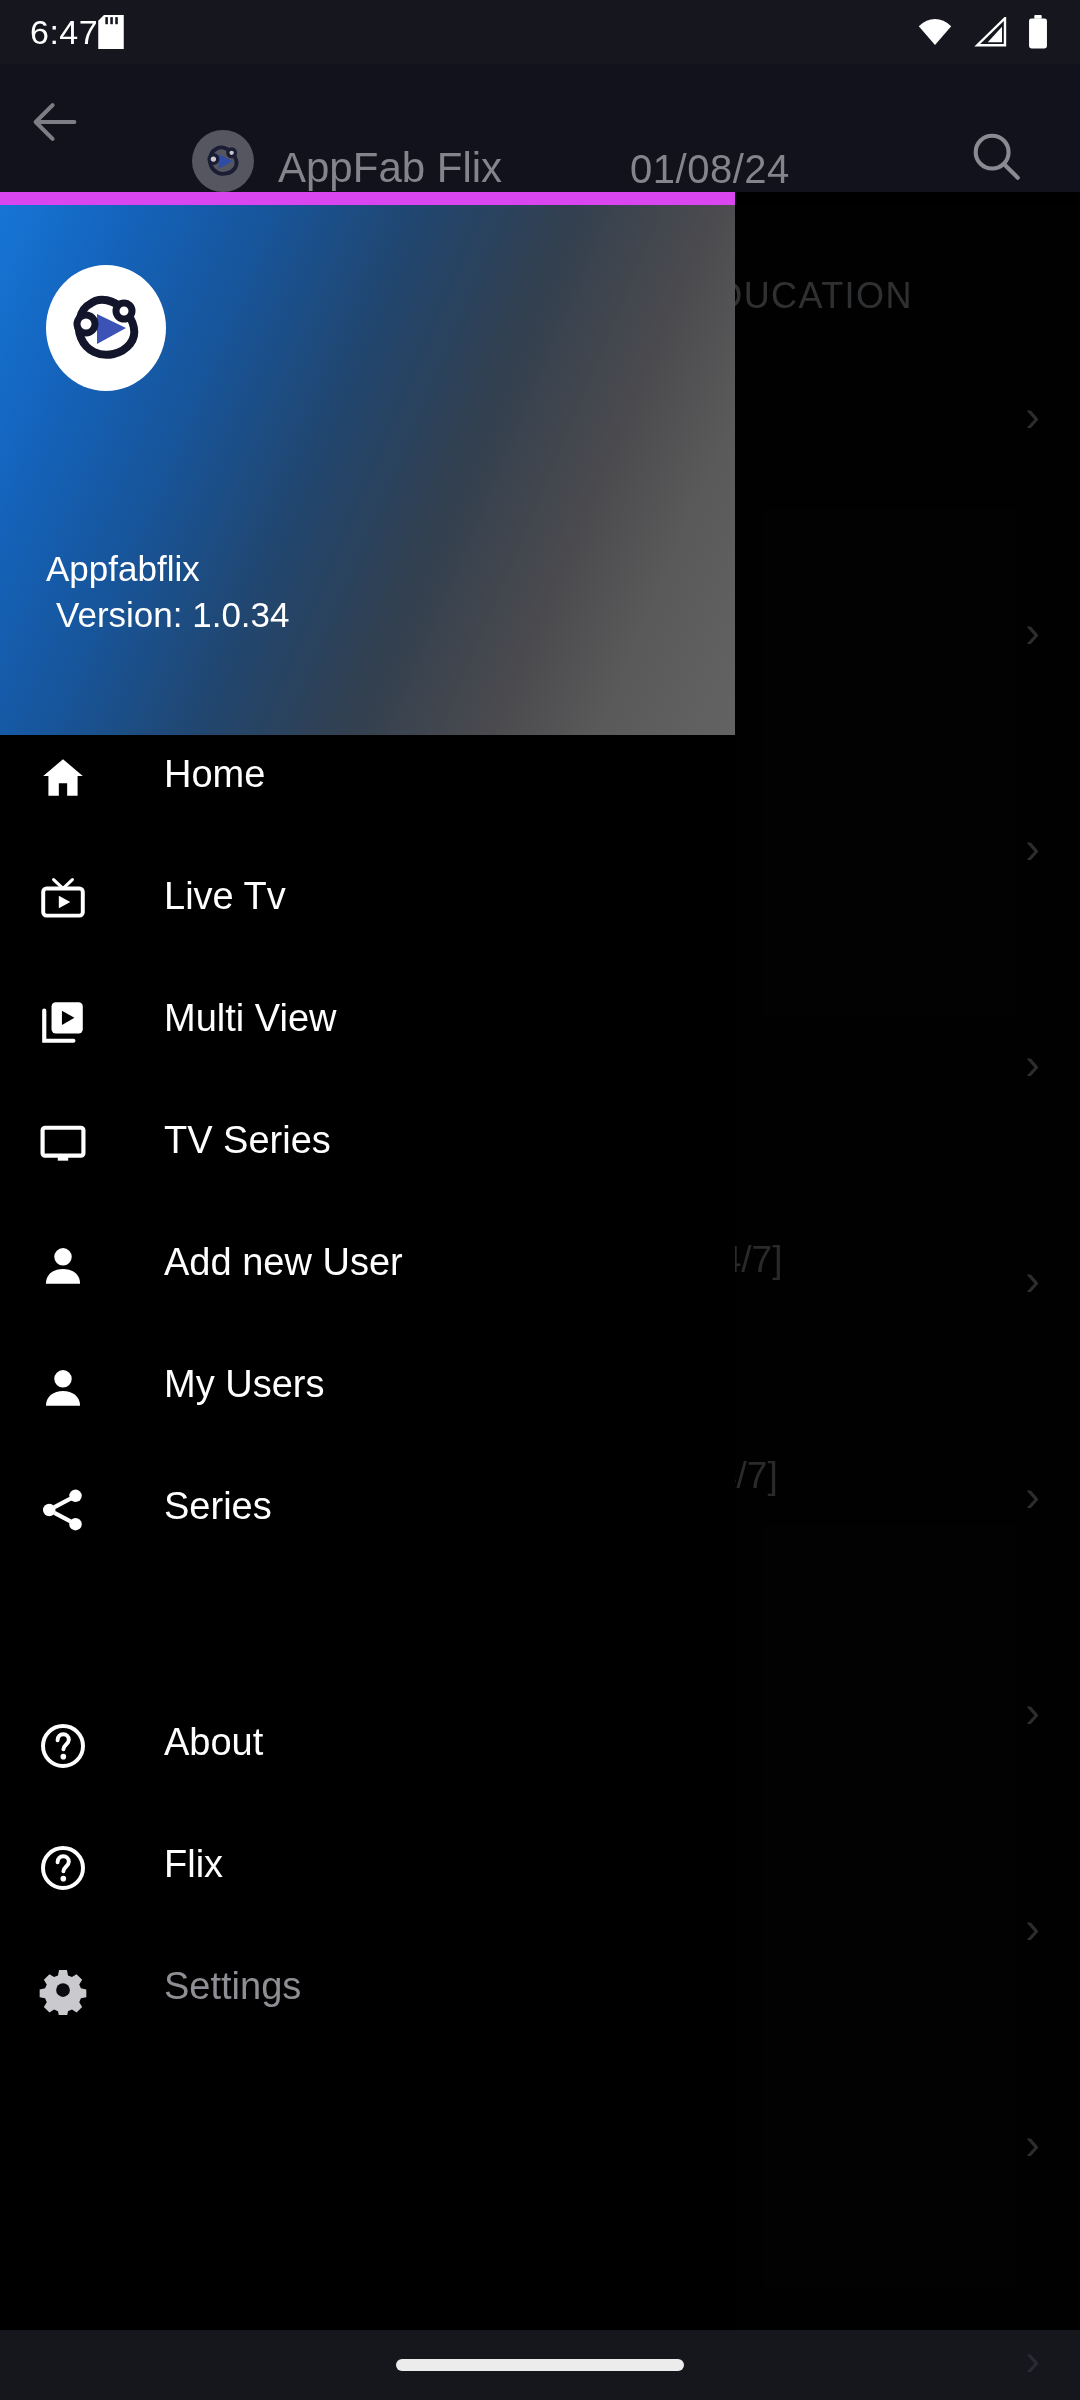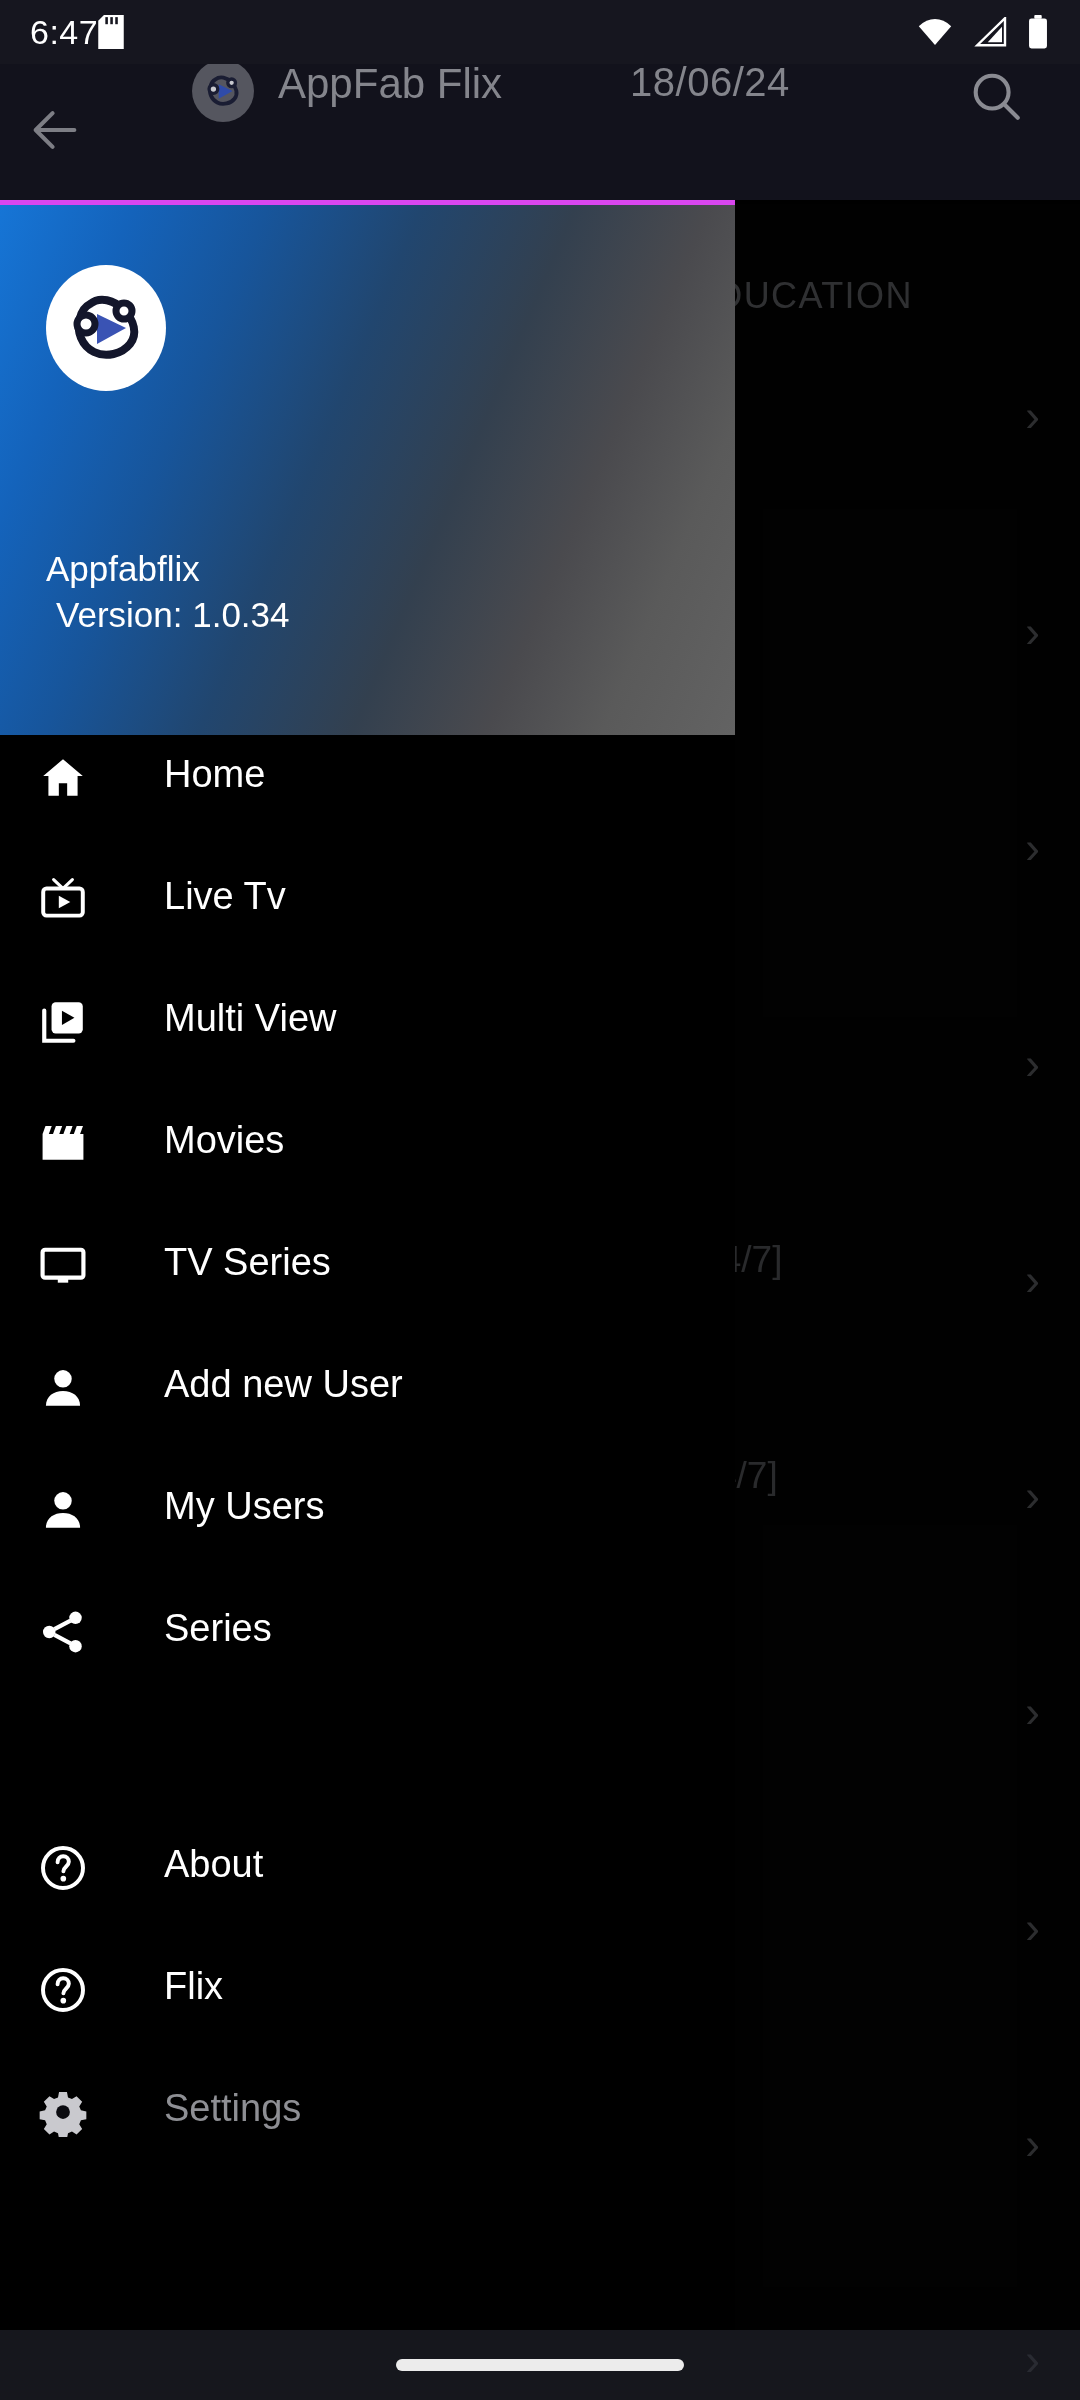--- a/index.html
+++ b/index.html
@@ -31,24 +31,24 @@
     color:#ffffff; font-size:34px; font-weight:400;
     letter-spacing:0.5px;
   }
   .sb-icon { display:flex; align-items:center; }
   #status-right {
     margin-left:auto; display:flex; align-items:center; gap:18px;
   }
 
   
   #app-bar {
-    position:absolute; top:60px; left:0;
+    position:absolute; top:52px; left:0;
     width:1080px; height:140px;
     background:#12121c;
-    display:flex; align-items:flex-start;
+    display:flex; align-items:flex-end;
     z-index:50;
   }
   #back-button {
     width:110px; height:140px;
     display:flex; align-items:center; justify-content:center;
     flex:0 0 auto;
   }
   #appbar-logo {
     width:62px; height:62px; border-radius:50%;
     background:#55565f;
@@ -337,32 +337,20 @@
           <span class="menu-icon">
             <svg width="50" height="50" viewBox="0 0 24 24">
               <path d="M3 6.5 V21 H17" fill="none" stroke="#ffffff" stroke-width="2" stroke-linecap="round"></path>
               <rect x="6.5" y="2.5" width="15" height="15" rx="2" fill="#ffffff"></rect>
               <path d="M11.5 6.6 L17.5 10 L11.5 13.4 Z" fill="#000000"></path>
             </svg>
           </span>
           <span class="menu-label">Multi View</span>
         </div>
 
-        <div class="menu-item">
-          <span class="menu-icon">
-            <svg width="50" height="50" viewBox="0 0 24 24">
-              <path d="M2.2 7.2 L21.8 7.2 L21.8 19.5 L2.2 19.5 Z" fill="#ffffff"></path>
-              <path d="M2.2 7.2 L3.6 3.4 L6.6 3.4 L5.2 7.2 Z" fill="#ffffff"></path>
-              <path d="M7.2 7.2 L8.6 3.4 L11.6 3.4 L10.2 7.2 Z" fill="#ffffff"></path>
-              <path d="M12.2 7.2 L13.6 3.4 L16.6 3.4 L15.2 7.2 Z" fill="#ffffff"></path>
-              <path d="M17.2 7.2 L18.6 3.4 L21.6 3.4 L20.2 7.2 Z" fill="#ffffff"></path>
-            </svg>
-          </span>
-          <span class="menu-label">Movies</span>
-        </div>
 
         <div class="menu-item">
           <span class="menu-icon">
             <svg width="50" height="50" viewBox="0 0 24 24">
               <rect x="2.2" y="4.2" width="19.6" height="13.4" rx="1.2" fill="none" stroke="#ffffff" stroke-width="2"></rect>
               <rect x="9.5" y="17.6" width="5" height="2.4" fill="#ffffff"></rect>
             </svg>
           </span>
           <span class="menu-label">TV Series</span>
         </div>
@@ -449,21 +437,21 @@
     </div>
     <div id="appbar-logo">
       <svg width="48" height="48" viewBox="0 0 100 100">
         <path d="M34 26 C44 18, 58 22, 68 32 C78 42, 82 56, 74 66 C66 76, 50 80, 38 74 C26 68, 20 54, 24 40 C26 32, 30 28, 34 26 Z" fill="none" stroke="#1a1d33" stroke-width="8" stroke-linecap="round"></path>
         <path d="M41 36 L70 50 L41 66 Z" fill="#2f4ba8"></path>
         <circle cx="30" cy="46" r="9" fill="#c8c9cf" stroke="#1a1d33" stroke-width="7"></circle>
         <circle cx="68" cy="33" r="8" fill="#c8c9cf" stroke="#1a1d33" stroke-width="7"></circle>
       </svg>
     </div>
     <div id="appbar-title">AppFab Flix</div>
-    <div id="appbar-date">18/06/24</div>
+    <div id="appbar-date">01/08/24</div>
     <div id="search-button">
       <svg width="58" height="58" viewBox="0 0 24 24">
         <circle cx="10.4" cy="10.4" r="6.8" fill="none" stroke="#8a8b92" stroke-width="1.7"></circle>
         <path d="M15.4 15.4 L21 21" stroke="#8a8b92" stroke-width="1.7" stroke-linecap="round"></path>
       </svg>
     </div>
   </div>
 
   <div id="status-bar">
     <div id="status-left">

